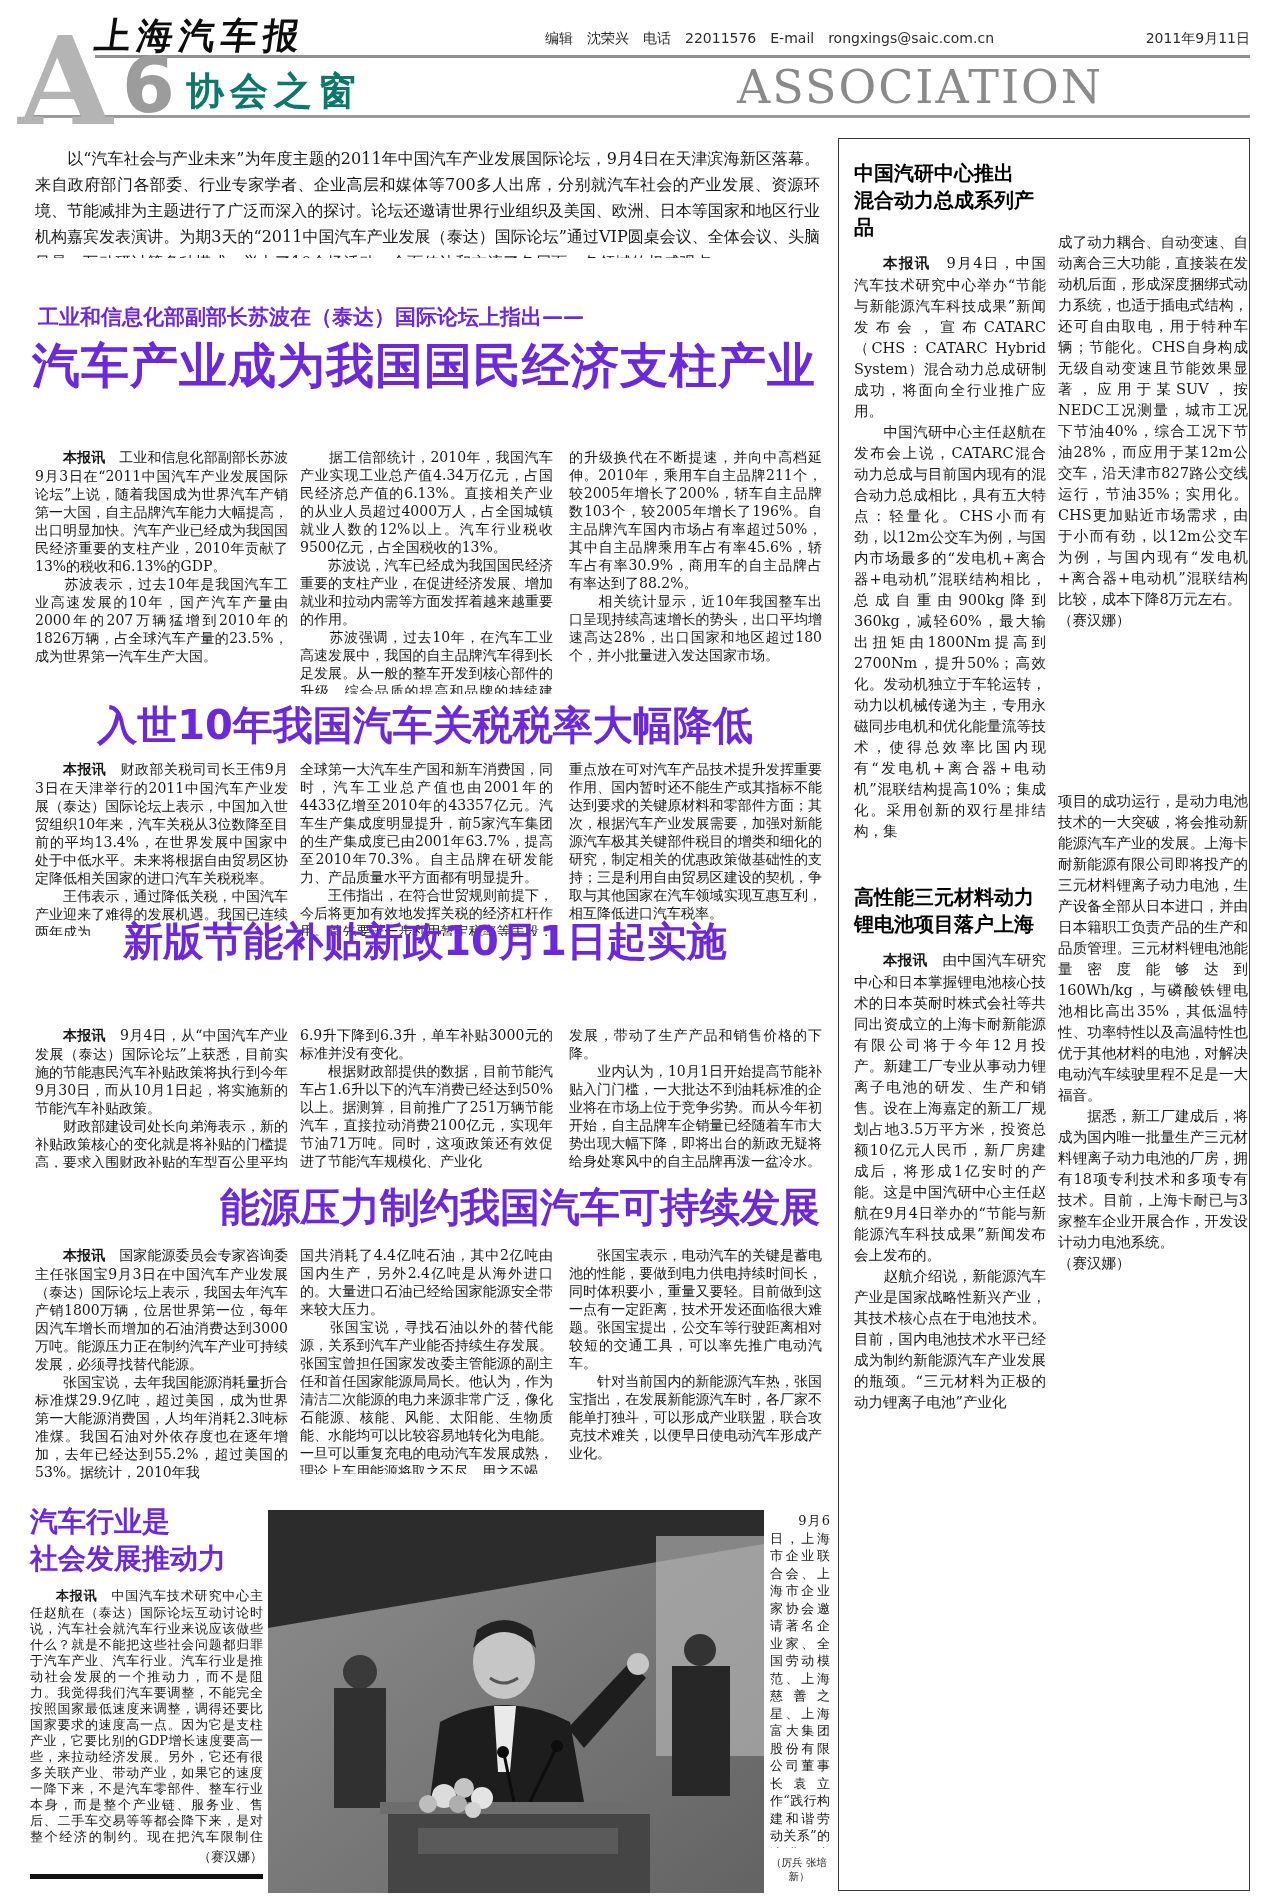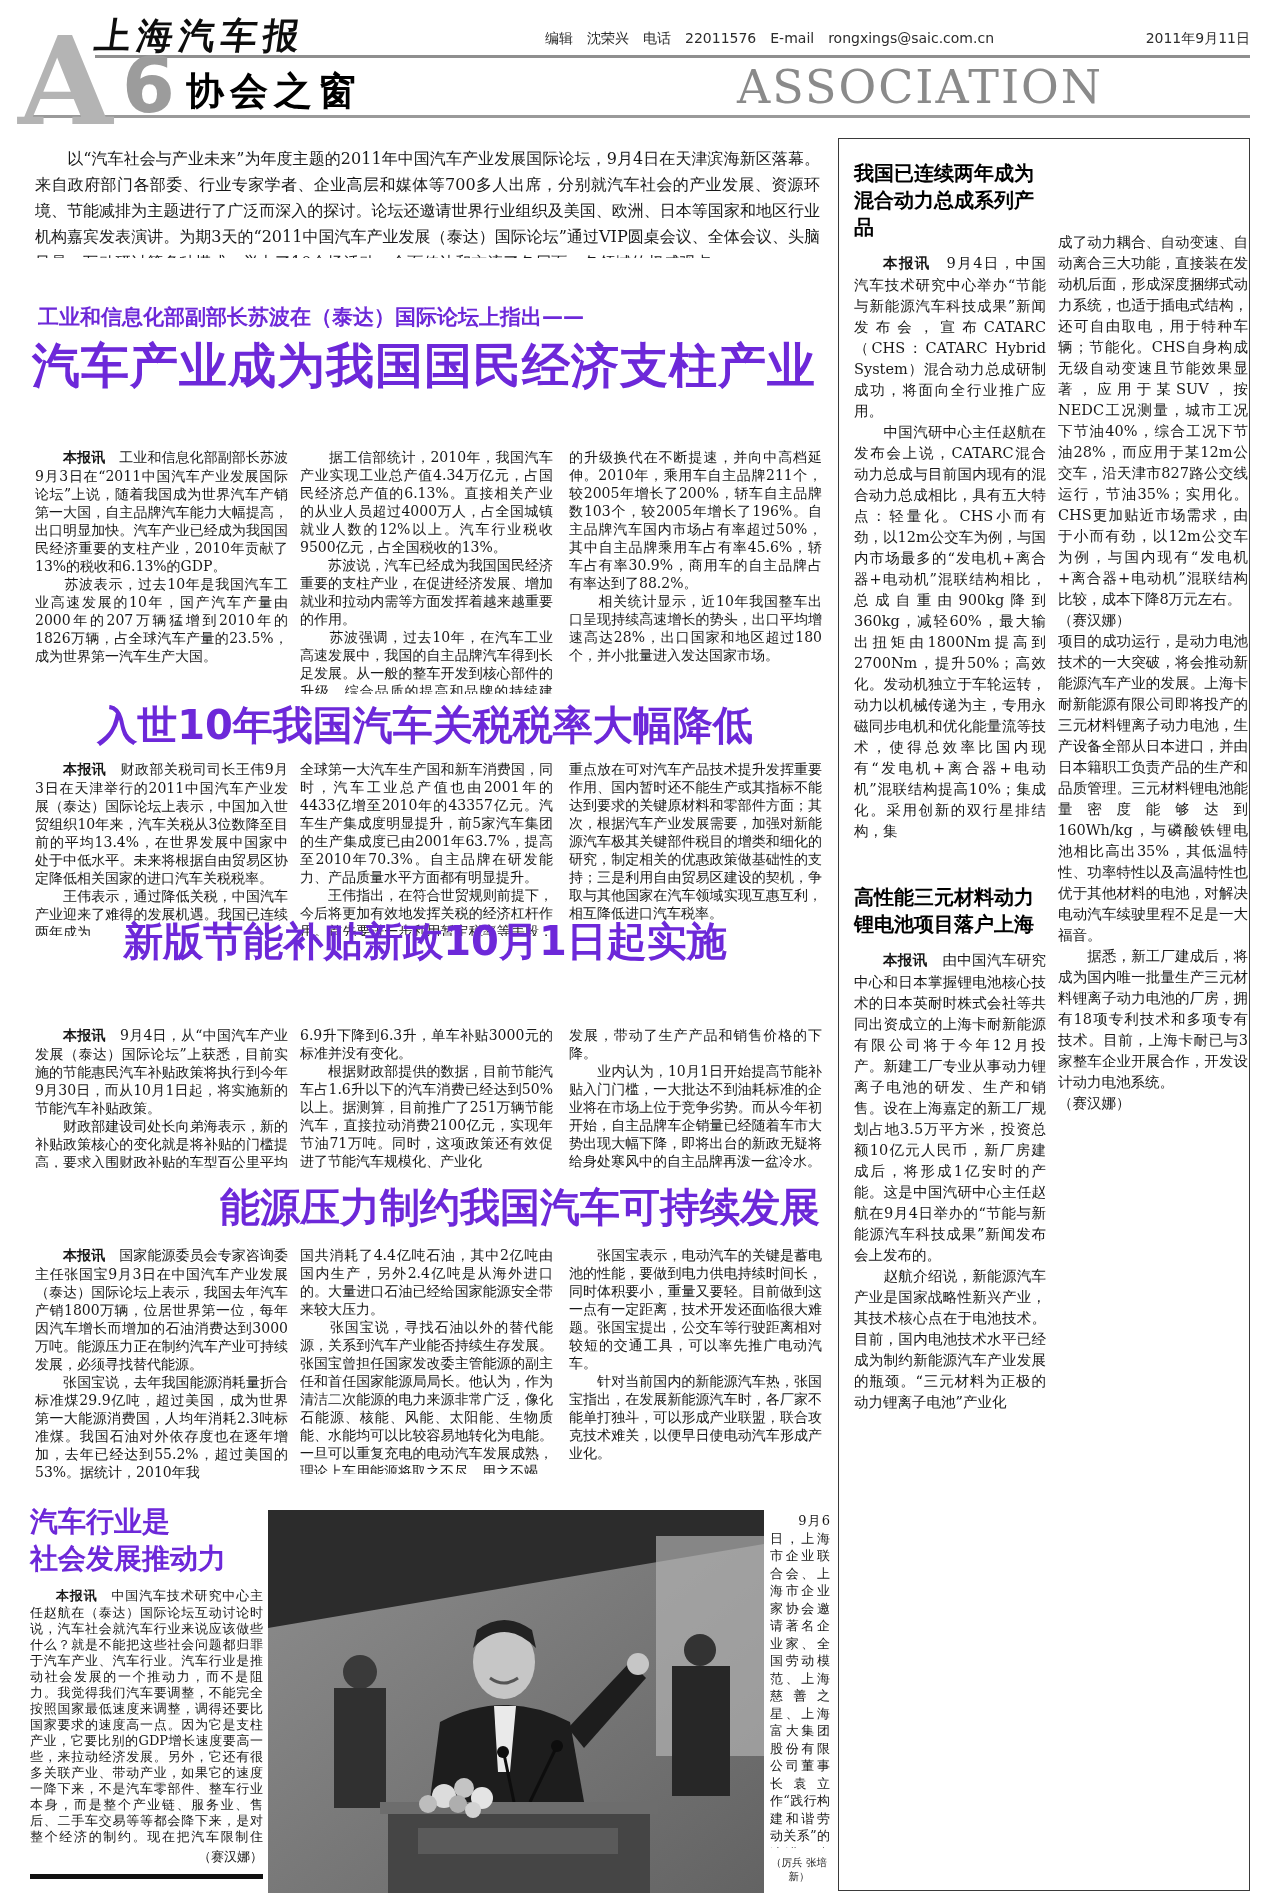--- a/index.html
+++ b/index.html
@@ -13,21 +13,21 @@
   b.dl{font-family:Liberation Mono, monospace;font-weight:bold;}
   .hl{font-family:"DejaVu Sans","Liberation Sans",sans-serif;font-weight:bold;color:#6d28d9;}
   .sig{text-align:right;}
   
   .logo{font-size:36px;font-weight:bold;letter-spacing:6px;transform:skewX(-8deg);color:#0d0d0d;}
   .hmeta{display:flex;gap:14px;font-size:14px;color:#2b2b2b;align-items:baseline;}
   .hmeta .date{margin-left:auto;}
   .rule{background:#8f8f8f;}
   .bigA{font-size:122px;line-height:1;font-weight:bold;color:#b4b4b4;z-index:2;}
   .num6{font-size:76px;line-height:1;font-weight:bold;color:#9c9c9c;}
-  .secname{font-size:38px;font-weight:bold;color:#000000;letter-spacing:6px;}
+  .secname{font-size:38px;font-weight:bold;color:#0f766e;letter-spacing:6px;}
   .secen{font-size:46px;color:#8a8a8a;letter-spacing:2px;}
   
   .c1{left:35px;width:253px;}
   .c2{left:300px;width:253px;}
   .c3{left:569px;width:253px;}
   
   .sbox{border:1px solid #3a3a3a;box-sizing:border-box;}
   .sbt{font-size:20px;line-height:27px;font-weight:bold;color:#000;
        font-family:"DejaVu Sans","Liberation Sans",sans-serif;}
   .sbody{font-size:14.5px;line-height:21px;text-align:justify;white-space:pre-line;
@@ -143,34 +143,34 @@
     </svg>
   </div>
 
   <div class="abs body-text" style="left:770px;top:1512px;width:60px;height:336px;font-size:13px;line-height:17.5px;">　　9月6日，上海市企业联合会、上海市企业家协会邀请著名企业家、全国劳动模范、上海慈善之星、上海富大集团股份有限公司董事长袁立作“践行构建和谐劳动关系”的演讲。袁立汇报了8月15—16日出席全国构建和谐劳动关系先进表彰暨经验交流会期间，他代表上海17家获奖单位之一，接受中央政治局常委、中央书记处书记、国家副主席习近平颁奖的情景，受到200多名企业家的热烈欢迎。</div>
   <div class="abs" style="left:766px;top:1856px;width:66px;font-size:10.5px;text-align:center;">（厉兵 张培新）</div>
 
   <div class="abs sbox" style="left:838px;top:138px;width:412px;height:1753px;"></div>
 
   <div class="abs" style="left:854px;top:160px;width:192px;">
     <div class="sbt">
-      <div>我国已连续两年成为</div>
+      <div>中国汽研中心推出</div>
       <div>混合动力总成系列产品</div>
     </div>
     <div class="sbody ti" style="margin-top:12px;height:585px;"><b class="dl">本报讯</b><span>　9月4日，中国汽车技术研究中心举办“节能与新能源汽车科技成果”新闻发布会，宣布CATARC（CHS：CATARC Hybrid System）混合动力总成研制成功，将面向全行业推广应用。
 　　中国汽研中心主任赵航在发布会上说，CATARC混合动力总成与目前国内现有的混合动力总成相比，具有五大特点：轻量化。CHS小而有劲，以12m公交车为例，与国内市场最多的“发电机+离合器+电动机”混联结构相比，总成自重由900kg降到360kg，减轻60%，最大输出扭矩由1800Nm提高到2700Nm，提升50%；高效化。发动机独立于车轮运转，动力以机械传递为主，专用永磁同步电机和优化能量流等技术，使得总效率比国内现有“发电机+离合器+电动机”混联结构提高10%；集成化。采用创新的双行星排结构，集</span></div>
     <div class="sbt" style="margin-top:46px;">
       <div>高性能三元材料动力</div>
       <div>锂电池项目落户上海</div>
     </div>
     <div class="sbody ti" style="margin-top:12px;height:940px;"><b class="dl">本报讯</b><span>　由中国汽车研究中心和日本掌握锂电池核心技术的日本英耐时株式会社等共同出资成立的上海卡耐新能源有限公司将于今年12月投产。新建工厂专业从事动力锂离子电池的研发、生产和销售。设在上海嘉定的新工厂规划占地3.5万平方米，投资总额10亿元人民币，新厂房建成后，将形成1亿安时的产能。这是中国汽研中心主任赵航在9月4日举办的“节能与新能源汽车科技成果”新闻发布会上发布的。
 　　赵航介绍说，新能源汽车产业是国家战略性新兴产业，其技术核心点在于电池技术。目前，国内电池技术水平已经成为制约新能源汽车产业发展的瓶颈。“三元材料为正极的动力锂离子电池”产业化</span></div>
   </div>
 
   <div class="abs" style="left:1058px;top:232px;width:190px;">
     <div class="sbody">成了动力耦合、自动变速、自动离合三大功能，直接装在发动机后面，形成深度捆绑式动力系统，也适于插电式结构，还可自由取电，用于特种车辆；节能化。CHS自身构成无级自动变速且节能效果显著，应用于某SUV，按NEDC工况测量，城市工况下节油40%，综合工况下节油28%，而应用于某12m公交车，沿天津市827路公交线运行，节油35%；实用化。CHS更加贴近市场需求，由于小而有劲，以12m公交车为例，与国内现有“发电机+离合器+电动机”混联结构比较，成本下降8万元左右。</div>
     <div class="sbody sig">（赛汉娜）</div>
-    <div class="sbody" style="">项目的成功运行，是动力电池技术的一大突破，将会推动新能源汽车产业的发展。上海卡耐新能源有限公司即将投产的三元材料锂离子动力电池，生产设备全部从日本进口，并由日本籍职工负责产品的生产和品质管理。三元材料锂电池能量密度能够达到160Wh/kg，与磷酸铁锂电池相比高出35%，其低温特性、功率特性以及高温特性也优于其他材料的电池，对解决电动汽车续驶里程不足是一大福音。
+    <div class="sbody" style="margin-top:160px;">项目的成功运行，是动力电池技术的一大突破，将会推动新能源汽车产业的发展。上海卡耐新能源有限公司即将投产的三元材料锂离子动力电池，生产设备全部从日本进口，并由日本籍职工负责产品的生产和品质管理。三元材料锂电池能量密度能够达到160Wh/kg，与磷酸铁锂电池相比高出35%，其低温特性、功率特性以及高温特性也优于其他材料的电池，对解决电动汽车续驶里程不足是一大福音。
 　　据悉，新工厂建成后，将成为国内唯一批量生产三元材料锂离子动力电池的厂房，拥有18项专利技术和多项专有技术。目前，上海卡耐已与3家整车企业开展合作，开发设计动力电池系统。</div>
     <div class="sbody sig">（赛汉娜）</div>
   </div>
 
 </div>
 
 </body></html>

